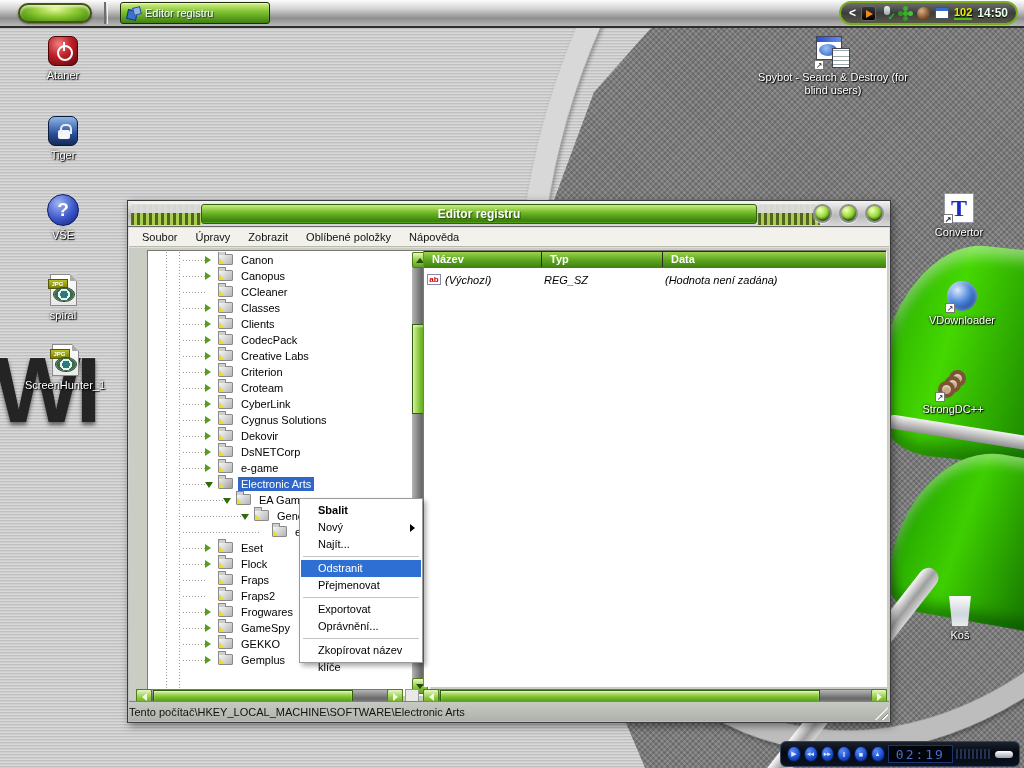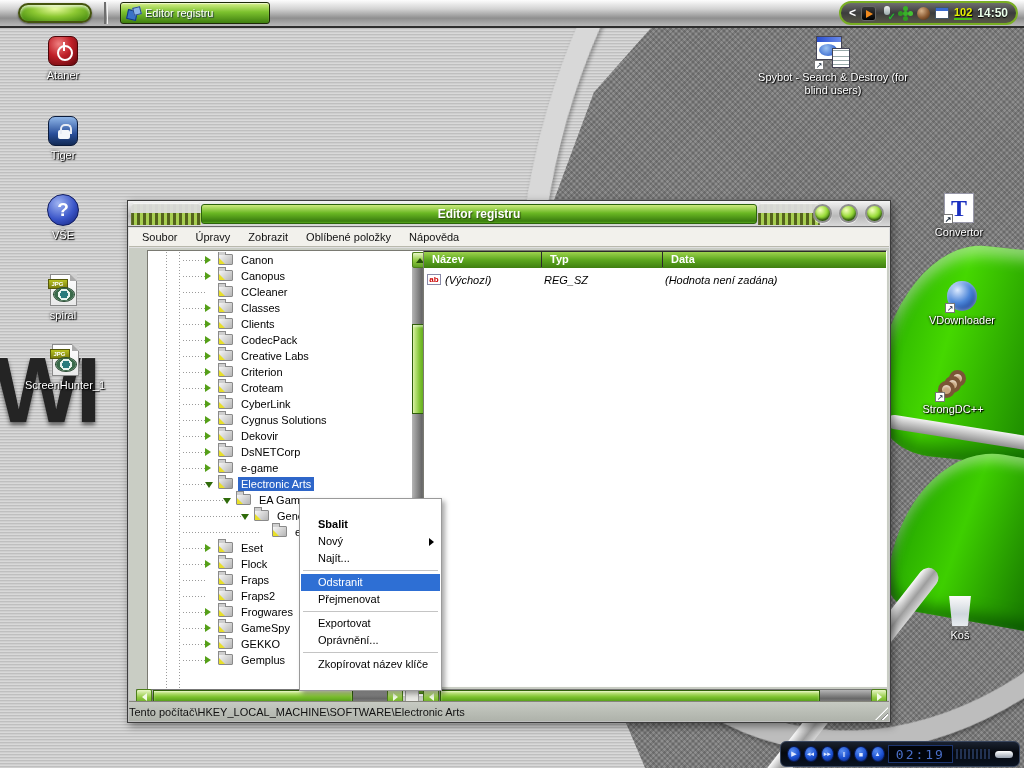--- a/index.html
+++ b/index.html
@@ -167,22 +167,22 @@
     color:#fff;font-size:11px;font-weight:bold;padding:1px 0 0 8px;}
   .lrow{display:flex;align-items:center;height:17px;margin-top:3px;}
   .lcell{font-size:11px;color:#000;white-space:nowrap;font-style:italic;}
   .ab-ico{display:inline-block;width:14px;height:11px;border:1px solid #8a8aa8;background:#fff;color:#c00;
     font-size:8px;font-weight:bold;line-height:10px;text-align:center;margin:0 4px 0 3px;}
   #statusbar{position:absolute;left:1px;bottom:1px;right:1px;height:20px;background:linear-gradient(180deg,#c6cac2,#aeb2aa);
     border-top:1px solid #84847c;font-size:11px;color:#111;line-height:20px;}
   #statusbar::after{content:"";position:absolute;right:1px;bottom:1px;width:13px;height:13px;
     background:repeating-linear-gradient(135deg,transparent 0 3px,#8a8a8a 3px 4px,#fff 4px 5px);clip-path:polygon(100% 0,100% 100%,0 100%);}
   
-  #ctxmenu{position:absolute;left:299px;top:498px;width:143px;z-index:20;background:#fff;
-    border:1px solid #9a9a9a;box-shadow:3px 3px 5px rgba(0,0,0,.35);padding:17px 1px;}
+  #ctxmenu{position:absolute;left:299px;top:498px;width:124px;z-index:20;background:#fff;
+    border:1px solid #9a9a9a;box-shadow:3px 3px 5px rgba(0,0,0,.35);padding:3px 1px;}
   .citem{position:relative;height:17px;font-size:11px;color:#000;line-height:17px;padding-left:17px;}
   .citem.bold{font-weight:bold;}
   .citem.hl{background:#2e6fd4;color:#fff;}
   .citem .sub{position:absolute;right:6px;top:5px;width:0;height:0;border-left:5px solid #000;border-top:4px solid transparent;border-bottom:4px solid transparent;}
   .csep{height:1px;background:#c4c4c4;margin:3px 2px;}
   
   #player{position:absolute;left:780px;top:741px;width:240px;height:26px;z-index:15;border-radius:6px;
     background:linear-gradient(180deg,#1a2230,#05080e 45%,#0a1322);border:1px solid #39465e;display:flex;align-items:center;gap:3px;padding:0 6px;}
   .pbtn{width:16px;height:16px;border-radius:50%;color:#dfe8ff;font-size:7px;display:flex;align-items:center;justify-content:center;
     background:radial-gradient(circle at 35% 30%,#5a8ef0,#1a4fd0 55%,#0a2270);border:1px solid #0a1a50;}

